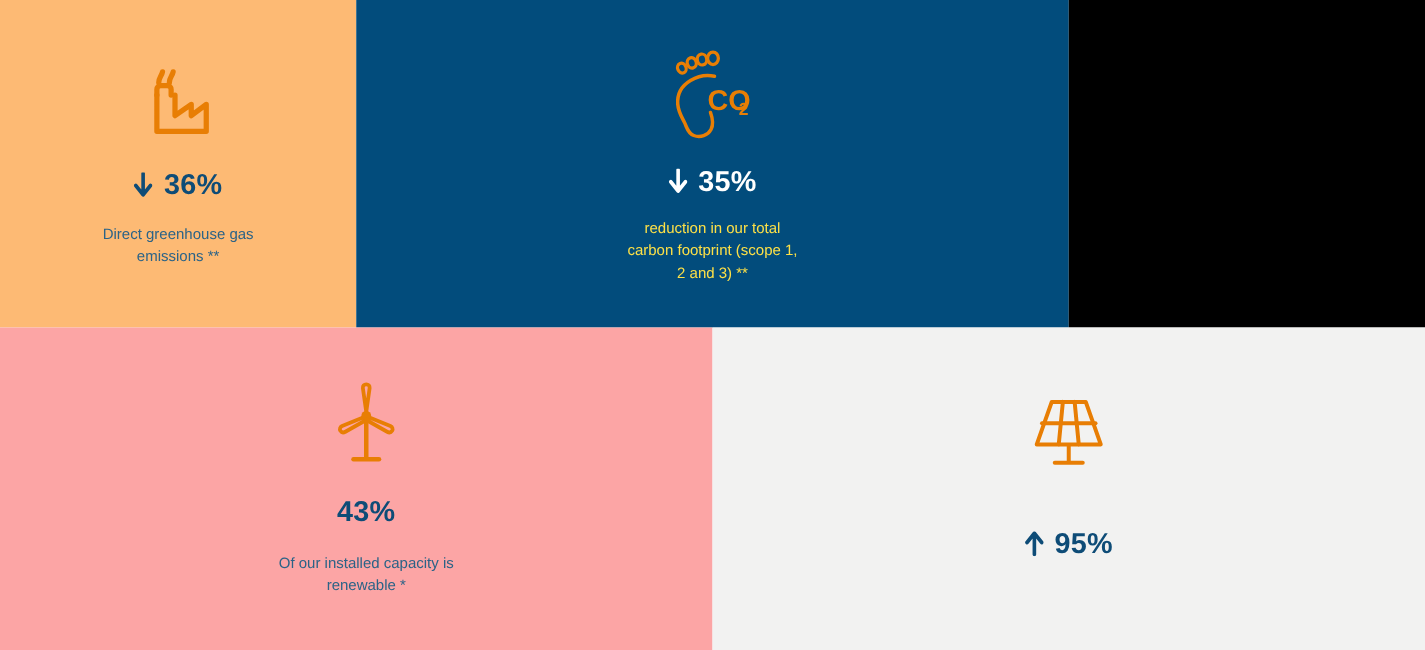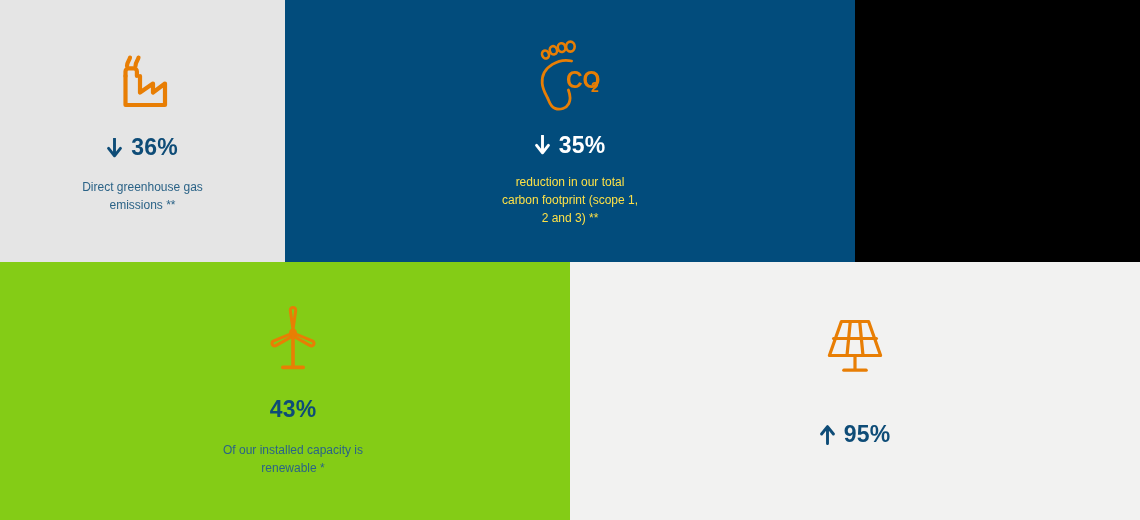--- a/index.html
+++ b/index.html
@@ -41,24 +41,24 @@
   }
 
   .tile-inner {
     display: flex;
     flex-direction: column;
     align-items: center;
     justify-content: center;
   }
 
   
-  .tile-factory   { width: 285px; background: #e5e5e5; }
+  .tile-factory   { width: 285px; background: #fdba74; }
   .tile-footprint { width: 570px; background: #024C7C; }
   .tile-blank     { width: 285px; background: #000000; }
-  .tile-wind      { width: 570px; background: #84cc16; padding-left: 16px; }
+  .tile-wind      { width: 570px; background: #fca5a5; padding-left: 16px; }
   .tile-solar     { width: 570px; background: #F2F2F1; }
 
   
   .icon-wrap {
     display: block;
     line-height: 0;
   }
   .icon-wrap svg { display: block; }
 
   

